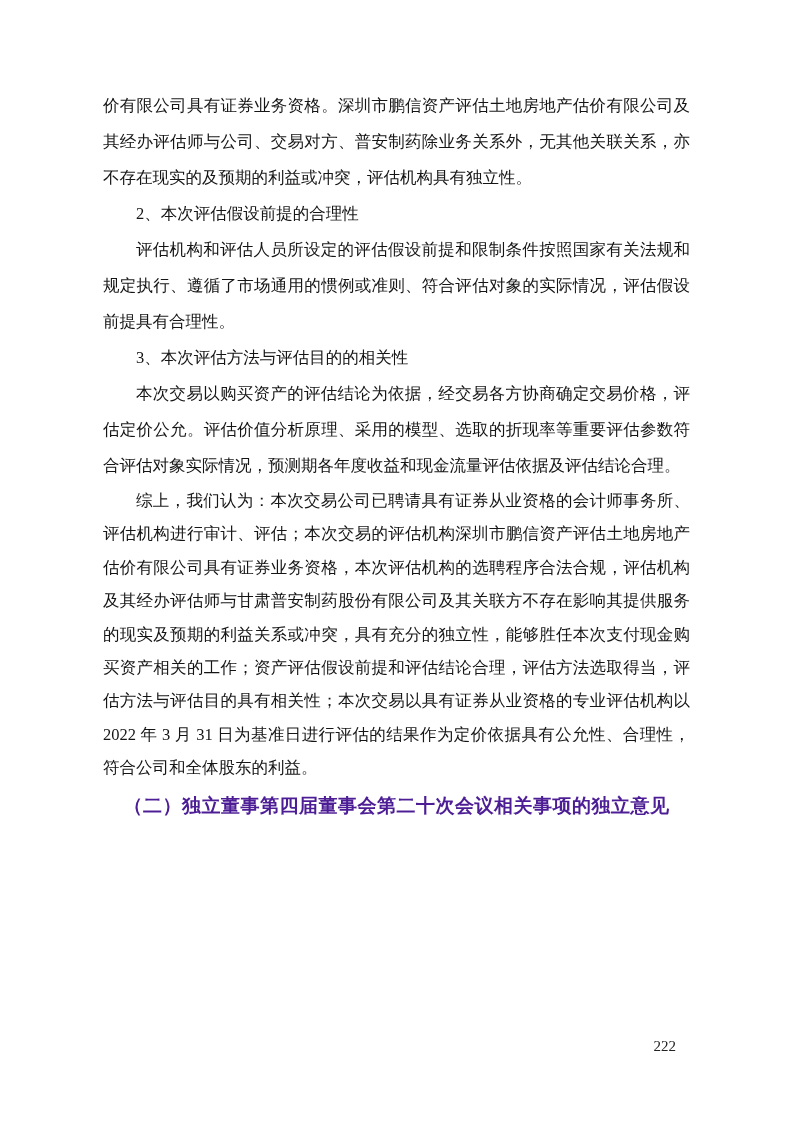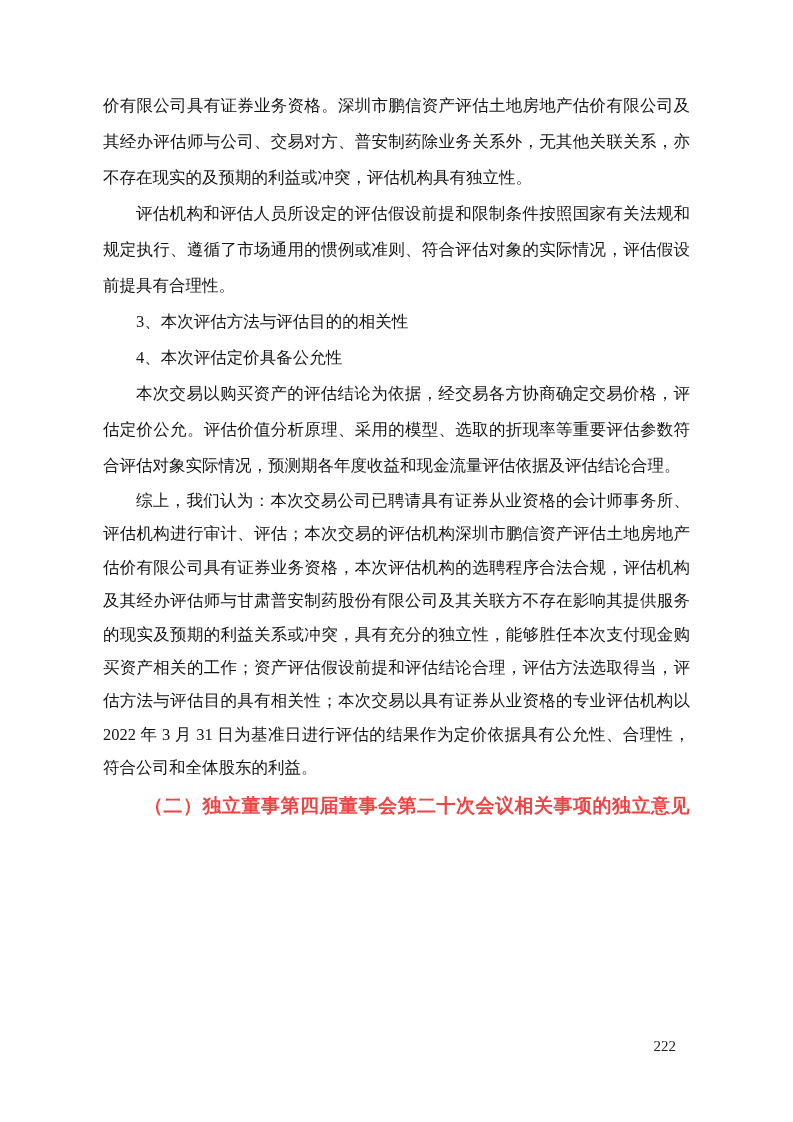--- a/index.html
+++ b/index.html
@@ -41,40 +41,40 @@
     text-indent: 2em;
     line-height: 33.4px;
   }
   .content h2.sec {
     margin: 6px 0 0 0;
     font-family: "Liberation Sans", "DejaVu Sans", sans-serif;
     font-weight: 700;
     font-size: 19px;
     line-height: 30px;
     letter-spacing: 0.5px;
-    text-align: right;
-    color: #ef4444;
+    text-align: center;
+    color: #4c1d95;
   }
   .page-number {
     position: absolute;
     top: 1037px;
     right: 117px;
     font-size: 15px;
     line-height: 18px;
     font-family: "Liberation Serif", "DejaVu Serif", serif;
     color: #222222;
   }
 </style>
 </head>
 <body>
 
 <div class="page">
   <div class="content" id="doc-body">
       <p class="cont">价有限公司具有证券业务资格。深圳市鹏信资产评估土地房地产估价有限公司及其经办评估师与公司、交易对方、普安制药除业务关系外，无其他关联关系，亦不存在现实的及预期的利益或冲突，评估机构具有独立性。</p>
+      <p class="sub">2、本次评估假设前提的合理性</p>
       <p class="body">评估机构和评估人员所设定的评估假设前提和限制条件按照国家有关法规和规定执行、遵循了市场通用的惯例或准则、符合评估对象的实际情况，评估假设前提具有合理性。</p>
       <p class="sub">3、本次评估方法与评估目的的相关性</p>
-      <p class="sub">4、本次评估定价具备公允性</p>
       <p class="body">本次交易以购买资产的评估结论为依据，经交易各方协商确定交易价格，评估定价公允。评估价值分析原理、采用的模型、选取的折现率等重要评估参数符合评估对象实际情况，预测期各年度收益和现金流量评估依据及评估结论合理。</p>
       <p class="tight">综上，我们认为：本次交易公司已聘请具有证券从业资格的会计师事务所、评估机构进行审计、评估；本次交易的评估机构深圳市鹏信资产评估土地房地产估价有限公司具有证券业务资格，本次评估机构的选聘程序合法合规，评估机构及其经办评估师与甘肃普安制药股份有限公司及其关联方不存在影响其提供服务的现实及预期的利益关系或冲突，具有充分的独立性，能够胜任本次支付现金购买资产相关的工作；资产评估假设前提和评估结论合理，评估方法选取得当，评估方法与评估目的具有相关性；本次交易以具有证券从业资格的专业评估机构以 2022 年 3 月 31 日为基准日进行评估的结果作为定价依据具有公允性、合理性，符合公司和全体股东的利益。</p>
       <h2 class="sec">（二）独立董事第四届董事会第二十次会议相关事项的独立意见</h2>
     </div>
   <div class="page-number">222</div>
 </div>
 
 </body></html>

